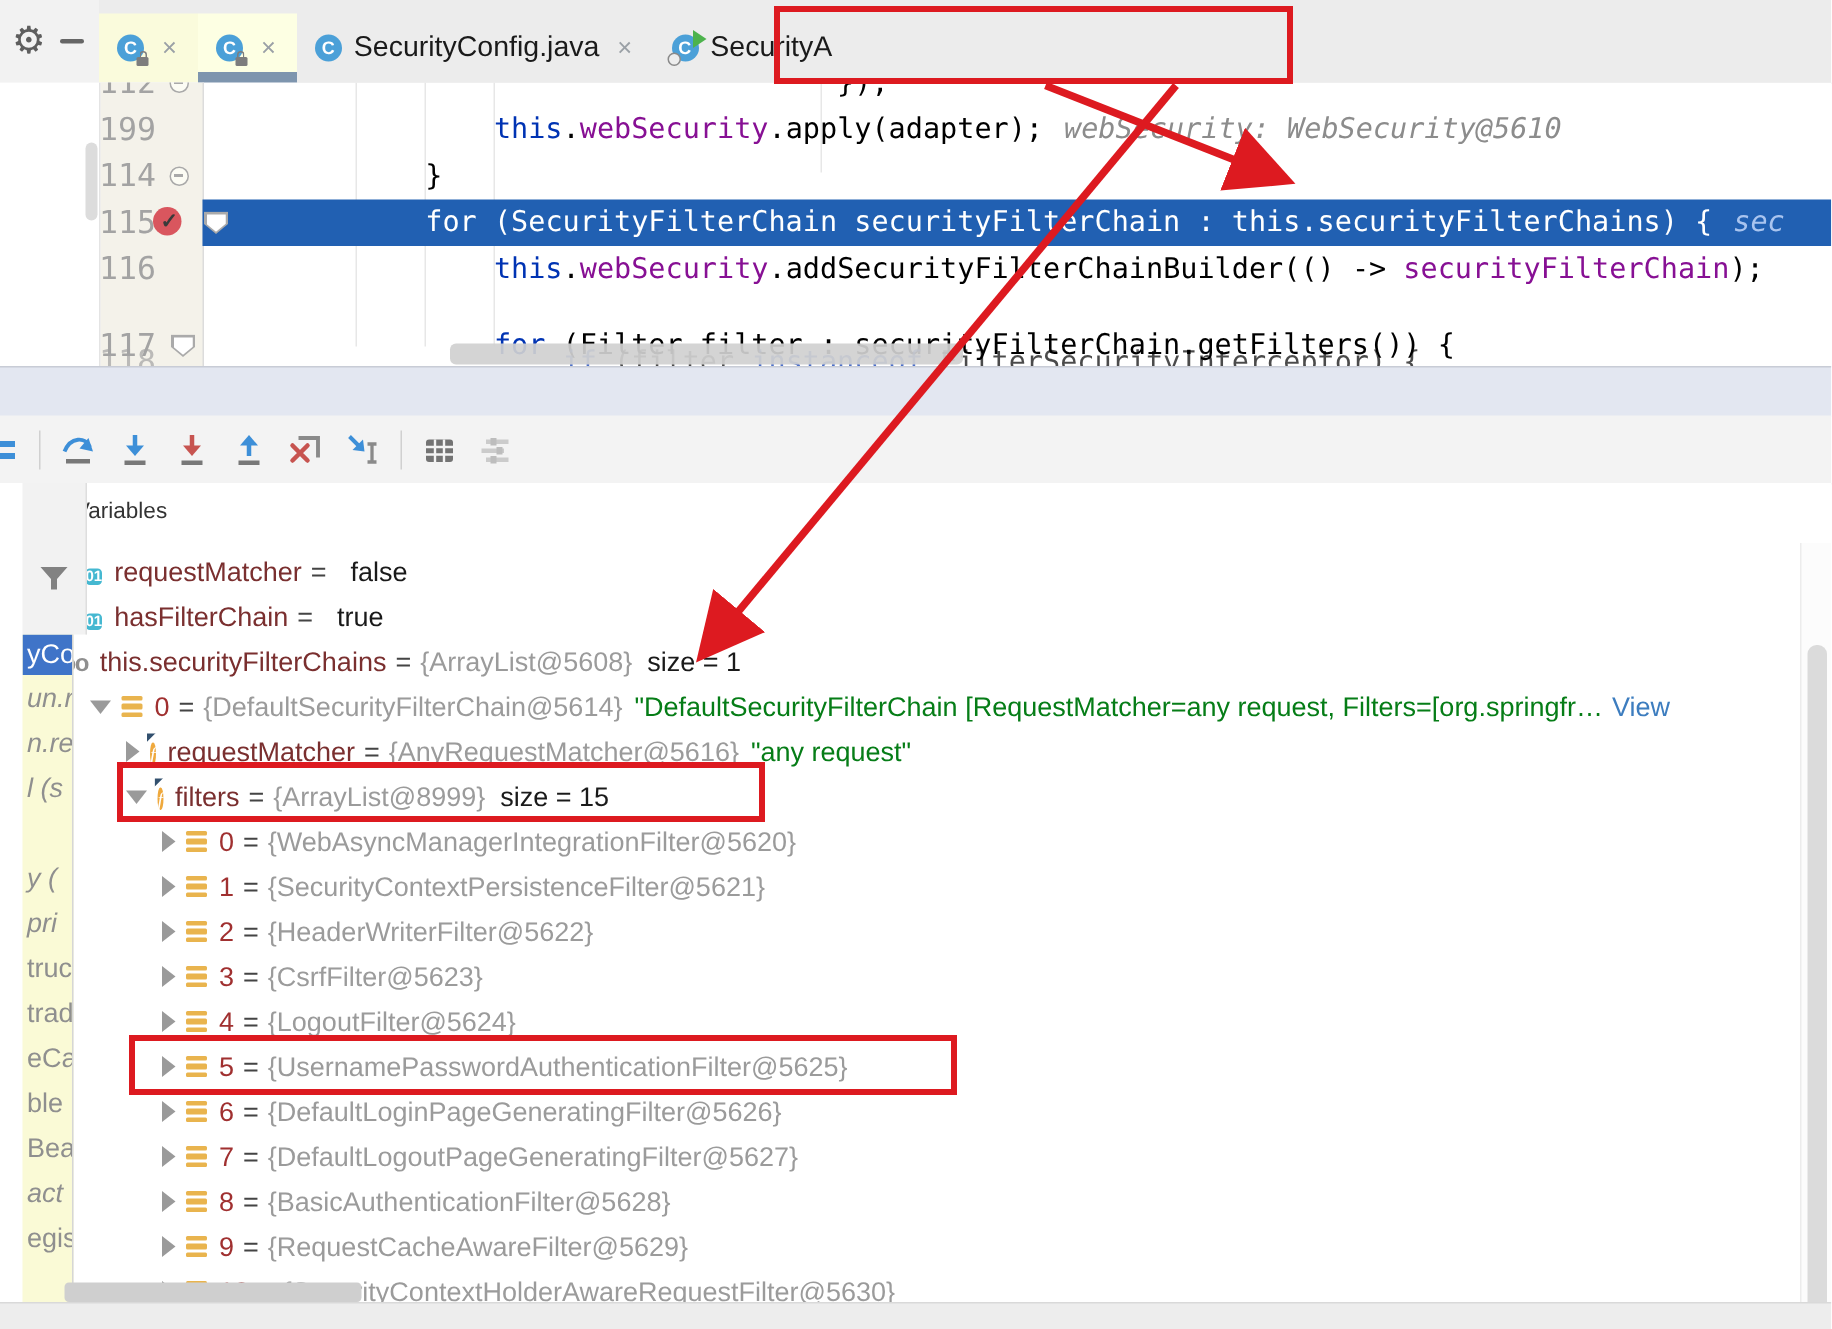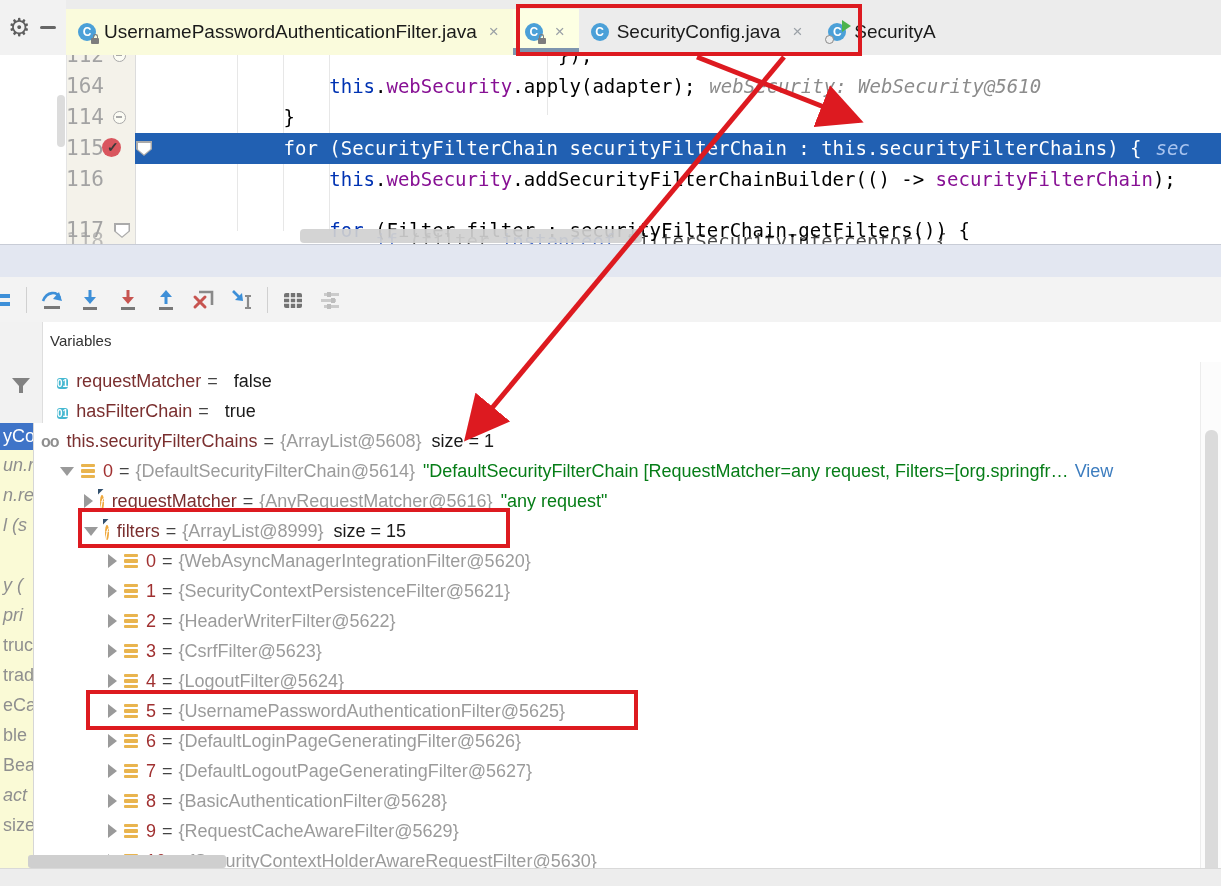--- a/index.html
+++ b/index.html
@@ -65,21 +65,21 @@
   .ic-arr i{display:block;width:14px;height:3.5px;background:#e9b44e;border-radius:1px;}
   .ic-field{width:17px;height:17px;background:#efa93d;border-radius:50%;color:#fff;text-align:center;line-height:17px;font-size:13px;font-style:italic;font-family:"Liberation Serif",serif;}
   .ic-field:before{content:"";position:absolute;left:-2px;top:-2px;width:6px;height:6px;background:#32506e;clip-path:polygon(0 0,100% 0,0 100%);}
   .vname{color:#7a2f2f;} .vname.idx{color:#a03030;}
   .veq{color:#444;margin:0 6px;}
   .vref{color:#9b9b9b;} .vextra{color:#1a1a1a;margin-left:10px;} .vstr{color:#067d17;margin-left:8px;}
   .vlink{color:#3d7dbf;margin-left:6px;}
   .vscrolltrack{position:absolute;right:0;top:40px;width:20px;height:506px;background:#fcfcfc;border-left:1px solid #ececec;}
   .vthumb{position:absolute;right:3px;top:68px;width:13px;height:470px;background:#dbdbdb;border-radius:6px;}
   
-  .framescol{position:absolute;left:0;top:322px;width:42px;height:546px;z-index:4;}
+  .framescol{position:absolute;left:15px;top:322px;width:42px;height:546px;z-index:4;}
   .ftool{position:absolute;left:0;top:0;width:42px;height:101px;background:#f2f2f2;border-right:1px solid #dedede;}
   .funnel{position:absolute;left:10px;top:54px;}
   .flist{position:absolute;left:0;top:101px;width:33px;height:445px;background:#fafad6;border-right:1px solid #d6d6d6;overflow:hidden;}
   .frow{height:30px;line-height:30px;font-size:18px;color:#8f8f8f;padding-left:3px;overflow:hidden;white-space:nowrap;}
   .frow.it{font-style:italic;}
   .frow.sel{background:#3f74c8;color:#fff;height:27px;line-height:27px;}
   .fthumb{position:absolute;left:28px;top:533px;width:198px;height:13px;background:#cfcfcf;border-radius:3px;}
   
   .bottomstrip{position:absolute;left:0;top:868px;width:1221px;height:18px;background:#ededed;border-top:1px solid #d9d9d9;z-index:6;}
   
@@ -94,21 +94,20 @@
     <div class="corner">
       <span class="gear">⚙</span>
       <span class="minus"></span>
     </div>
     <div class="tabs" id="tabs">
         <div class="tab yellow">
           <span class="cicon">
             <span class="ball">C</span>
             <span class="lock"></span>
           </span>
-          <span>UsernamePasswordAuthenticationFilter.java</span>
           <span class="close">×</span>
         </div>
         <div class="tab sel">
           <span class="cicon">
             <span class="ball">C</span>
             <span class="lock"></span>
           </span>
           <span class="close">×</span>
           <span class="underline"></span>
         </div>
@@ -134,21 +133,21 @@
     <div class="leftcol">
       <div class="minithumb"></div>
     </div>
     <div class="gutterbg"></div>
     <div class="guide" style="left:237px"></div>
     <div class="guide" style="left:283px"></div>
     <div class="guide" style="left:329px"></div>
     <div class="guide" style="left:547px;height:60px"></div>
     <div id="lines">
         <div class="crow" style="top: -15px;"><span class="lnum">112</span><span class="foldc"></span><span class="codewrap"><span style="padding-left: 423.08px; display: inline-block;"><span class="pln">});</span></span></span></div>
-        <div class="crow" style="top: 16px;"><span class="lnum">164</span><span class="codewrap"><span style="padding-left: 194.28px; display: inline-block;"><span class="kw">this</span><span class="pln">.</span><span class="fld">webSecurity</span><span class="pln">.apply(adapter);</span><span class="hint">webSecurity: WebSecurity@5610</span></span></span></div>
+        <div class="crow" style="top: 16px;"><span class="lnum">199</span><span class="codewrap"><span style="padding-left: 194.28px; display: inline-block;"><span class="kw">this</span><span class="pln">.</span><span class="fld">webSecurity</span><span class="pln">.apply(adapter);</span><span class="hint">webSecurity: WebSecurity@5610</span></span></span></div>
         <div class="crow" style="top: 47px;"><span class="lnum">114</span><span class="foldc"></span><span class="codewrap"><span style="padding-left: 148.52px; display: inline-block;"><span class="pln">}</span></span></span></div>
         <div class="crow cur" style="top: 78px;"><span class="lnum">115</span><span class="bp"></span><span class="foldp" style="left: 136px;"></span><span class="codewrap"><span style="padding-left: 148.52px; display: inline-block;"><span class="kw">for</span><span class="pln"> (SecurityFilterChain securityFilterChain : </span><span class="kw">this</span><span class="pln">.securityFilterChains) {</span><span class="hint">sec</span></span></span></div>
         <div class="crow" style="top: 109px;"><span class="lnum">116</span><span class="codewrap"><span style="padding-left: 194.28px; display: inline-block;"><span class="kw">this</span><span class="pln">.</span><span class="fld">webSecurity</span><span class="pln">.addSecurityFilterChainBuilder(() -&gt; </span><span class="fld">securityFilterChain</span><span class="pln">);</span></span></span></div>
         <div class="crow" style="top: 140px; margin-top: 20px;"><span class="lnum">117</span><span class="foldp" style="left: 114px;"></span><span class="codewrap"><span style="padding-left: 194.28px; display: inline-block;"><span class="kw">for</span><span class="pln"> (Filter filter : securityFilterChain.getFilters()) {</span></span></span></div>
         <div class="crow dim" style="top: 171px;"><span class="lnum">118</span><span class="codewrap"><span style="padding-left: 240.04px; display: inline-block;"><span class="kw">if</span><span class="pln"> (filter </span><span class="kw">instanceof</span><span class="pln"> FilterSecurityInterceptor) {</span></span></span></div>
       </div>
     <div class="hthumb"></div>
   </div>
 
   <div class="band"></div>
@@ -421,21 +420,21 @@
         <div class="frow it">l (s</div>
         <div class="frow"></div>
         <div class="frow it">y (</div>
         <div class="frow it">pri</div>
         <div class="frow">truc</div>
         <div class="frow">trad</div>
         <div class="frow">eCa</div>
         <div class="frow">ble</div>
         <div class="frow">Bea</div>
         <div class="frow it">act</div>
-        <div class="frow">size</div>
+        <div class="frow">egis</div>
       </div>
     <div class="fthumb"></div>
   </div>
 
   <div class="bottomstrip"></div>
 
   <svg class="overlay" viewBox="0 0 1221 886">
     <defs>
       <marker id="ah" markerWidth="9" markerHeight="9" refX="6.5" refY="4.5" orient="auto">
         <polygon points="0,0 9,4.5 0,9" fill="#dd1a20"></polygon>

